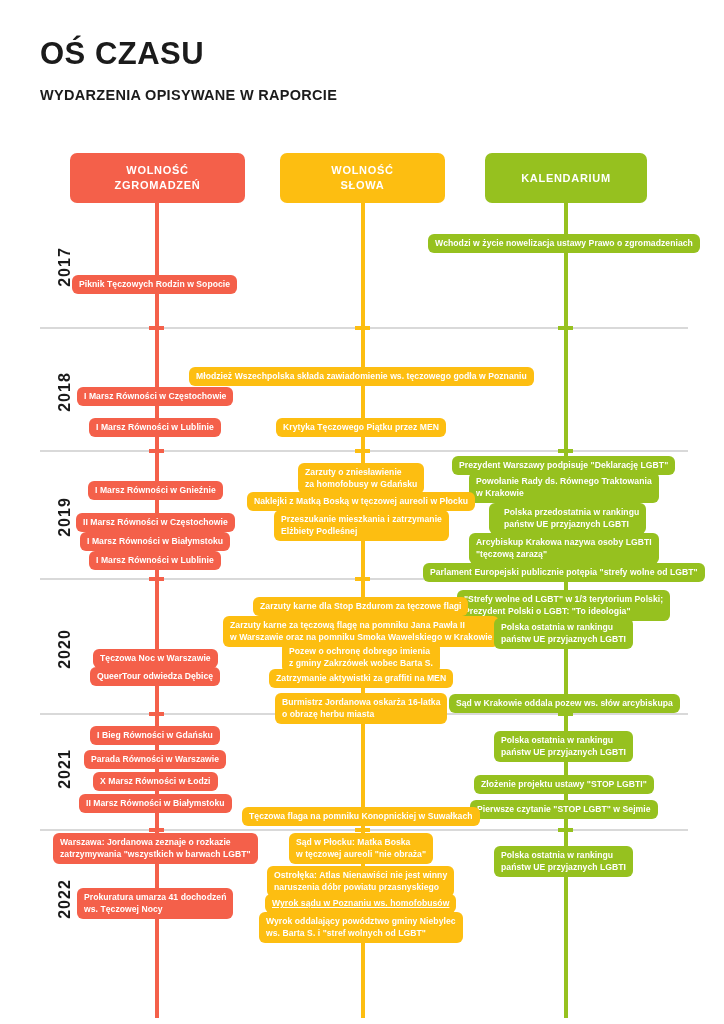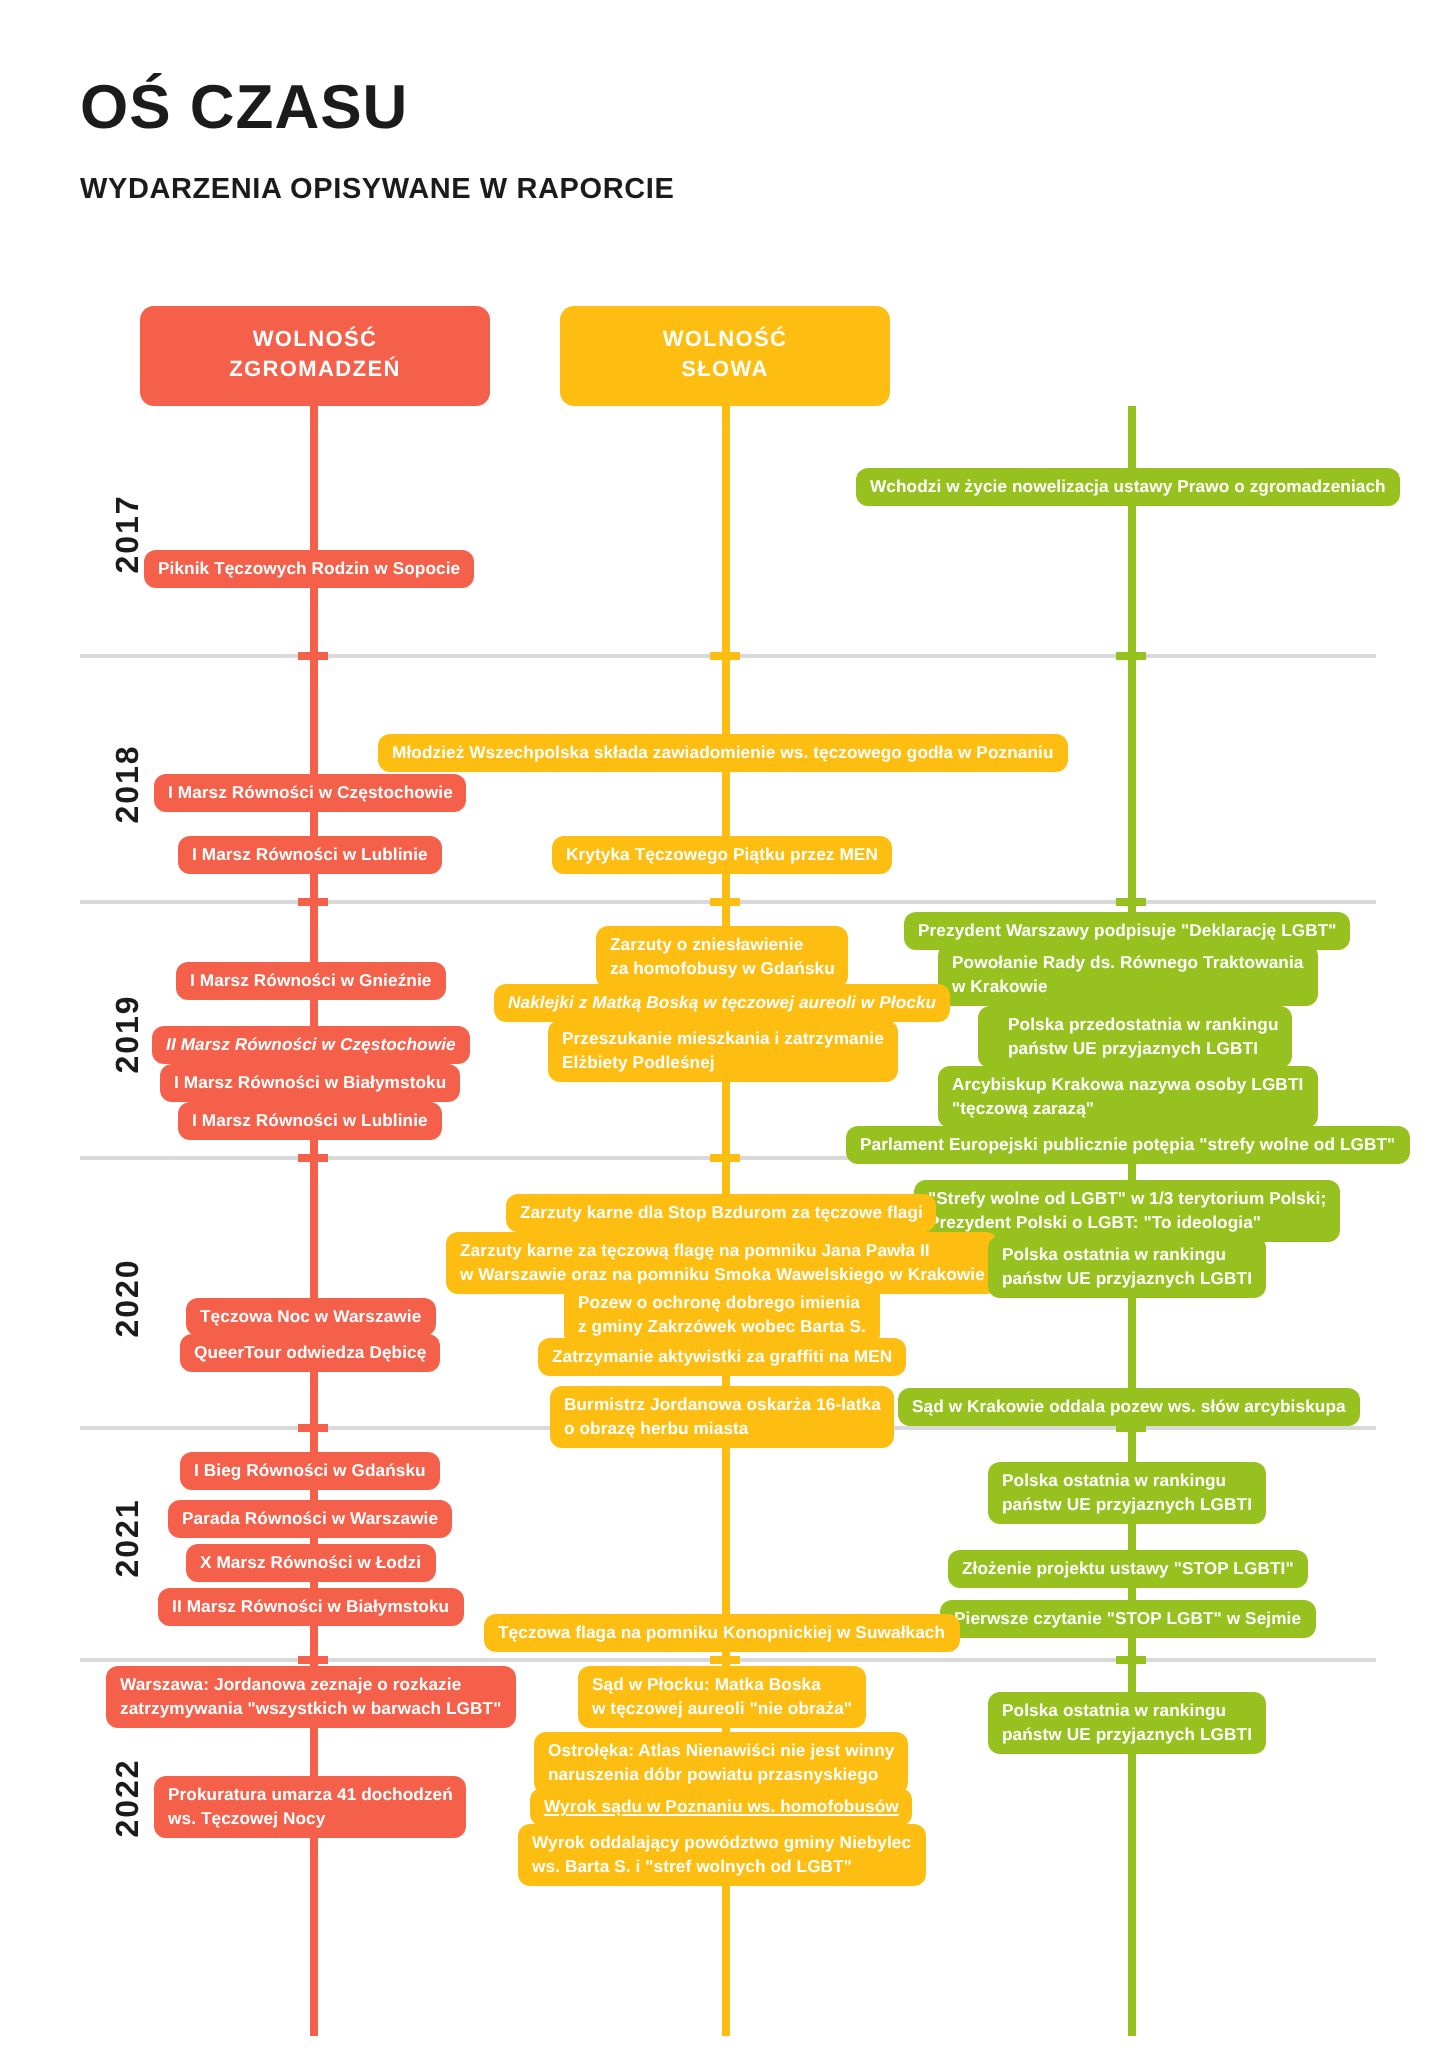--- a/index.html
+++ b/index.html
@@ -139,20 +139,23 @@
     <span>
       <span>WOLNOŚĆ</span><br>
       <span>ZGROMADZEŃ</span>
     </span>
   </div>
   <div class="col-header c1">
     <span>
       <span>WOLNOŚĆ</span><br>
       <span>SŁOWA</span>
     </span>
+  </div>
+  <div class="col-header c2">
+    <span>KALENDARIUM</span>
   </div>
 
   <div class="track c0"></div>
   <div class="track c1"></div>
   <div class="track c2"></div>
 
   <div id="dyn">
       <div class="divider" style="top: 327px;"></div>
       <div class="cross c0" style="top: 326px;"></div>
       <div class="cross c1" style="top: 326px;"></div>
@@ -182,24 +185,24 @@
       <div class="pill green" style="top: 234px; left: 428px;"><span>Wchodzi w życie nowelizacja ustawy Prawo o zgromadzeniach</span></div>
       <div class="pill red" style="top: 275px; left: 72px;"><span>Piknik Tęczowych Rodzin w Sopocie</span></div>
       <div class="pill yellow" style="top: 367px; left: 189px;"><span>Młodzież Wszechpolska składa zawiadomienie ws. tęczowego godła w Poznaniu</span></div>
       <div class="pill red" style="top: 387px; left: 77px;"><span>I Marsz Równości w Częstochowie</span></div>
       <div class="pill red" style="top: 418px; left: 89px;"><span>I Marsz Równości w Lublinie</span></div>
       <div class="pill yellow" style="top: 418px; left: 276px;"><span>Krytyka Tęczowego Piątku przez MEN</span></div>
       <div class="pill green" style="top: 456px; left: 452px;"><span>Prezydent Warszawy podpisuje "Deklarację LGBT"</span></div>
       <div class="pill green" style="top: 472px; left: 469px;"><span>Powołanie Rady ds. Równego Traktowania</span><br><span>w Krakowie</span></div>
       <div class="pill yellow" style="top: 463px; left: 298px;"><span>Zarzuty o zniesławienie</span><br><span>za homofobusy w Gdańsku</span></div>
       <div class="pill red" style="top: 481px; left: 88px;"><span>I Marsz Równości w Gnieźnie</span></div>
-      <div class="pill yellow" style="top: 492px; left: 247px; font-style: italic;"><span>Naklejki z Matką Boską w tęczowej aureoli w Płocku</span></div>
+      <div class="pill yellow" style="top: 492px; left: 247px;"><span>Naklejki z Matką Boską w tęczowej aureoli w Płocku</span></div>
       <div class="pill green" style="top: 503px; left: 489px; padding-left: 15px;"><span>Polska przedostatnia w rankingu</span><br><span>państw UE przyjaznych LGBTI</span></div>
       <div class="pill yellow" style="top: 510px; left: 274px;"><span>Przeszukanie mieszkania i zatrzymanie</span><br><span>Elżbiety Podleśnej</span></div>
-      <div class="pill red" style="top: 513px; left: 76px; font-style: italic;"><span>II Marsz Równości w Częstochowie</span></div>
+      <div class="pill red" style="top: 513px; left: 76px;"><span>II Marsz Równości w Częstochowie</span></div>
       <div class="pill green" style="top: 533px; left: 469px;"><span>Arcybiskup Krakowa nazywa osoby LGBTI</span><br><span>"tęczową zarazą"</span></div>
       <div class="pill red" style="top: 532px; left: 80px;"><span>I Marsz Równości w Białymstoku</span></div>
       <div class="pill red" style="top: 551px; left: 89px;"><span>I Marsz Równości w Lublinie</span></div>
       <div class="pill green" style="top: 563px; left: 423px;"><span>Parlament Europejski publicznie potępia "strefy wolne od LGBT"</span></div>
       <div class="pill green" style="top: 590px; left: 457px;"><span>"Strefy wolne od LGBT" w 1/3 terytorium Polski;</span><br><span>Prezydent Polski o LGBT: "To ideologia"</span></div>
       <div class="pill yellow" style="top: 597px; left: 253px;"><span>Zarzuty karne dla Stop Bzdurom za tęczowe flagi</span></div>
       <div class="pill yellow" style="top: 616px; left: 223px;"><span>Zarzuty karne za tęczową flagę na pomniku Jana Pawła II</span><br><span>w Warszawie oraz na pomniku Smoka Wawelskiego w Krakowie</span></div>
       <div class="pill green" style="top: 618px; left: 494px;"><span>Polska ostatnia w rankingu</span><br><span>państw UE przyjaznych LGBTI</span></div>
       <div class="pill red" style="top: 649px; left: 93px;"><span>Tęczowa Noc w Warszawie</span></div>
       <div class="pill yellow" style="top: 642px; left: 282px;"><span>Pozew o ochronę dobrego imienia</span><br><span>z gminy Zakrzówek wobec Barta S.</span></div>

